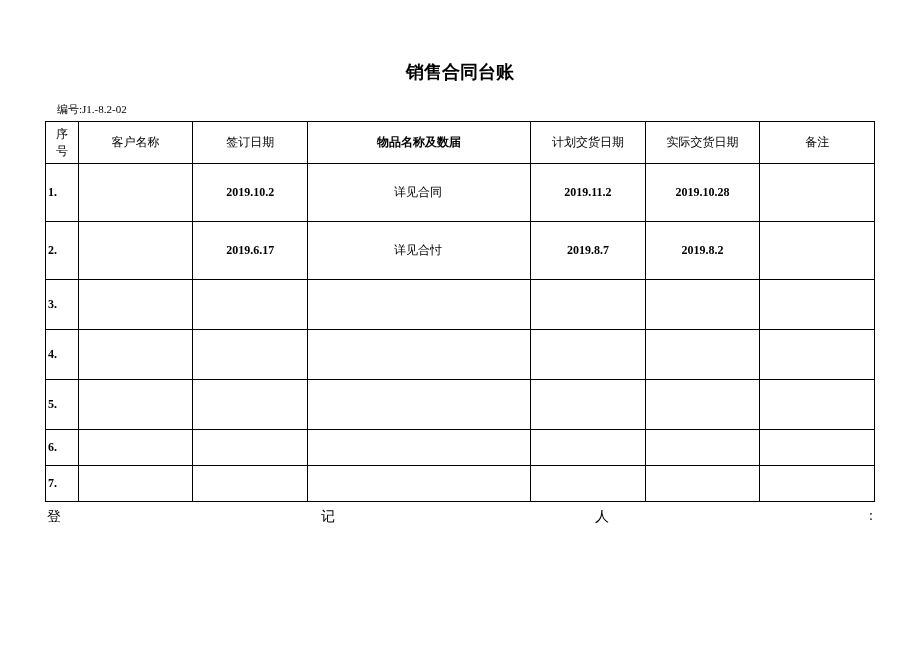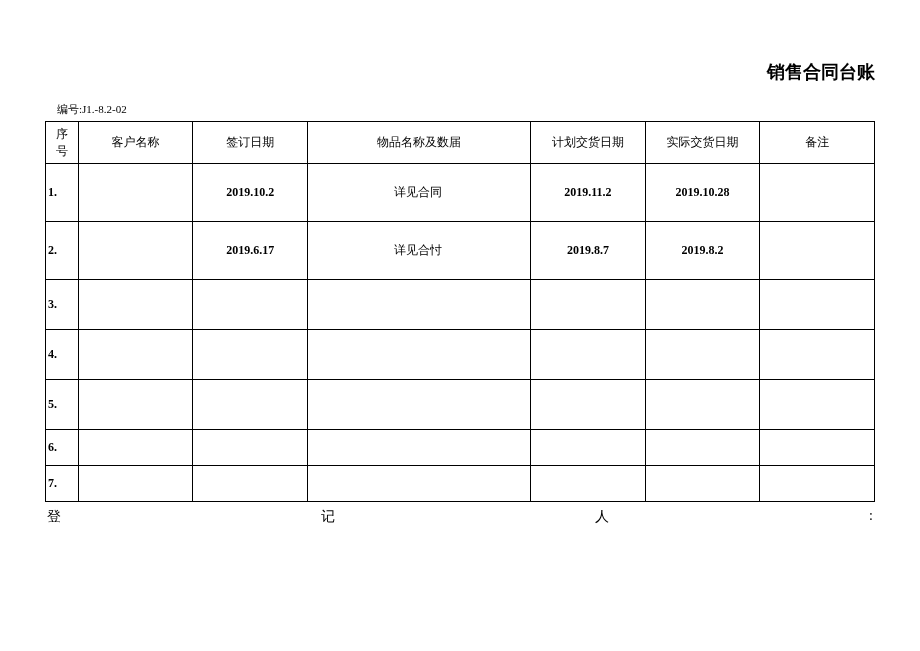--- a/index.html
+++ b/index.html
@@ -11,21 +11,21 @@
       background: #ffffff;
       font-family: "SimSun", "宋体", serif;
       width: 920px;
       height: 651px;
       position: relative;
     }
     .container {
       padding: 60px 45px 0 45px;
     }
     .title {
-      text-align: right;
+      text-align: center;
       font-size: 18px;
       font-weight: bold;
       margin-bottom: 18px;
     }
     .subtitle {
       font-size: 11px;
       margin-bottom: 4px;
       padding-left: 12px;
     }
     table {
@@ -42,21 +42,21 @@
       overflow: hidden;
     }
     th {
       font-weight: normal;
       text-align: center;
       height: 42px;
     }
     .col-seq { width: 32px; }
     .col-customer { width: 112px; margin-left: 24px; }
     .col-sign { width: 112px; }
-    .col-item { width: 218px; }
+    .col-item { width: 218px; font-weight: bold; }
     .col-plan { width: 112px; }
     .col-actual { width: 112px; }
     .col-remark { width: 112px; }
     td.seq {
       text-align: left;
       font-weight: bold;
       padding-left: 2px;
     }
     td.center {
       text-align: center;

